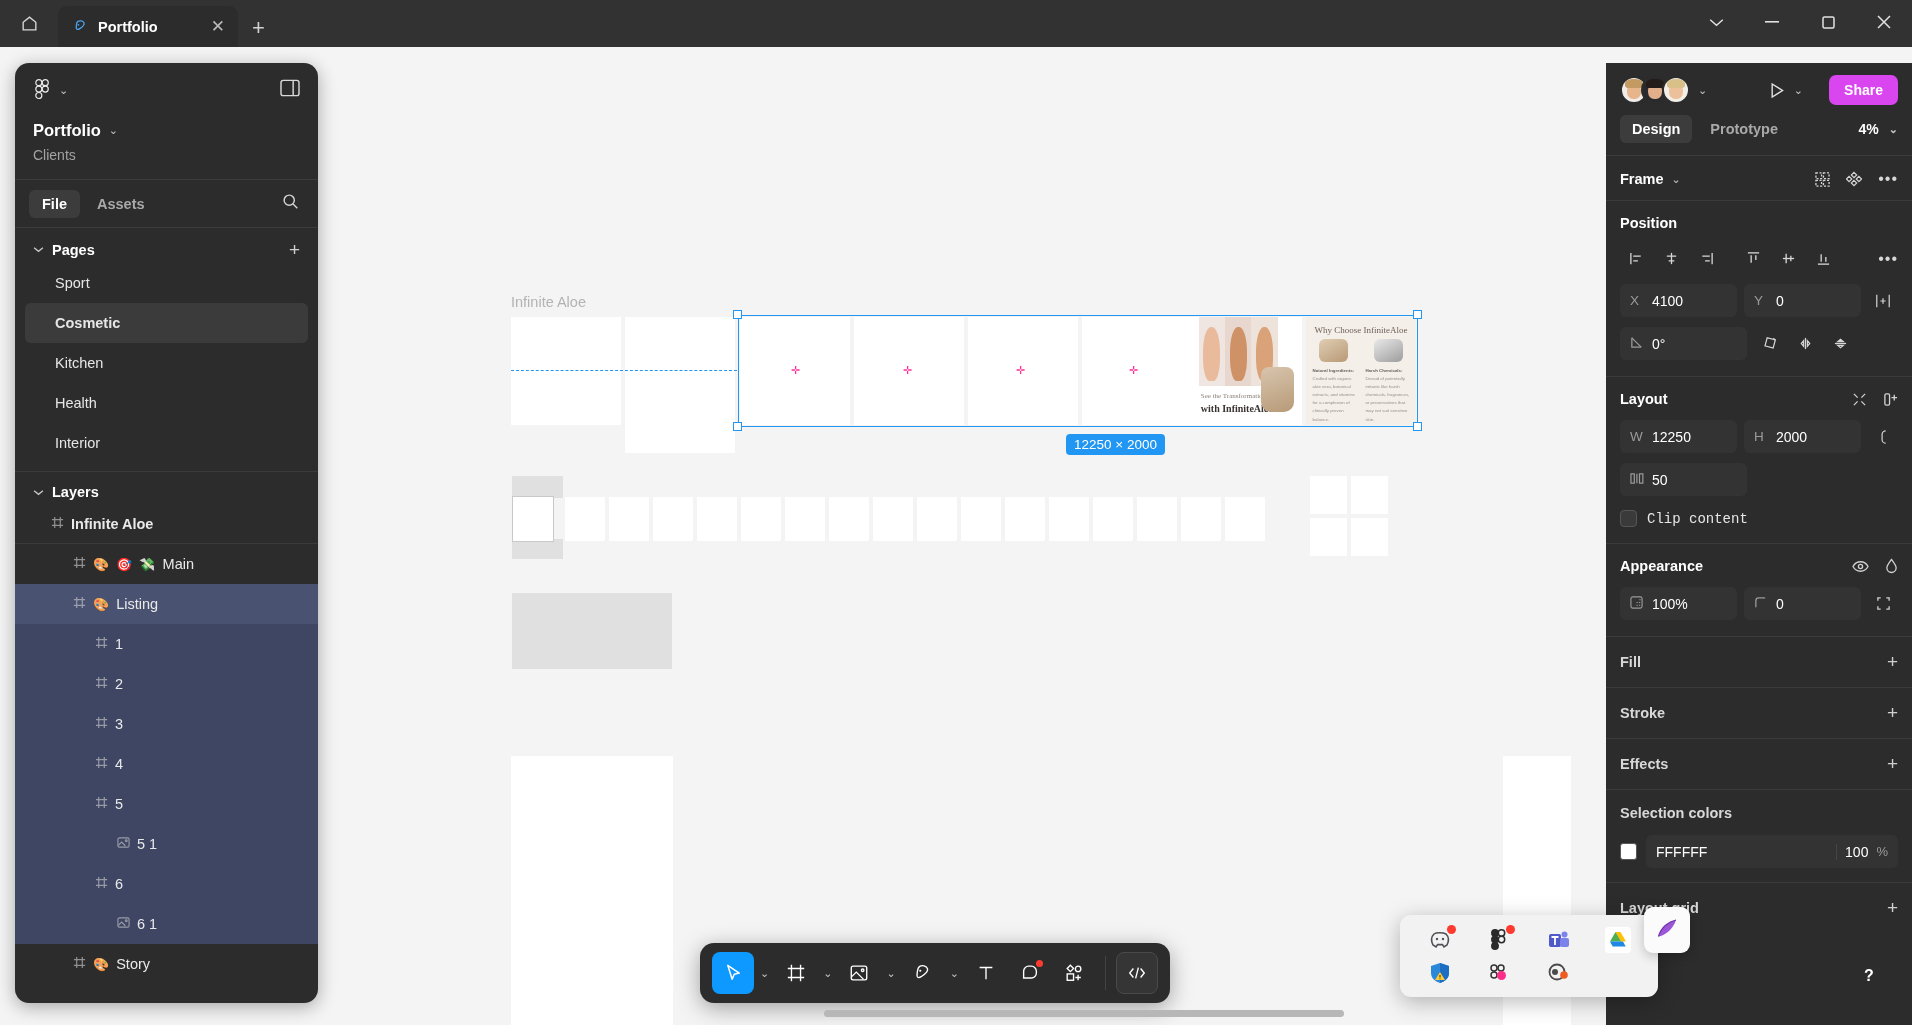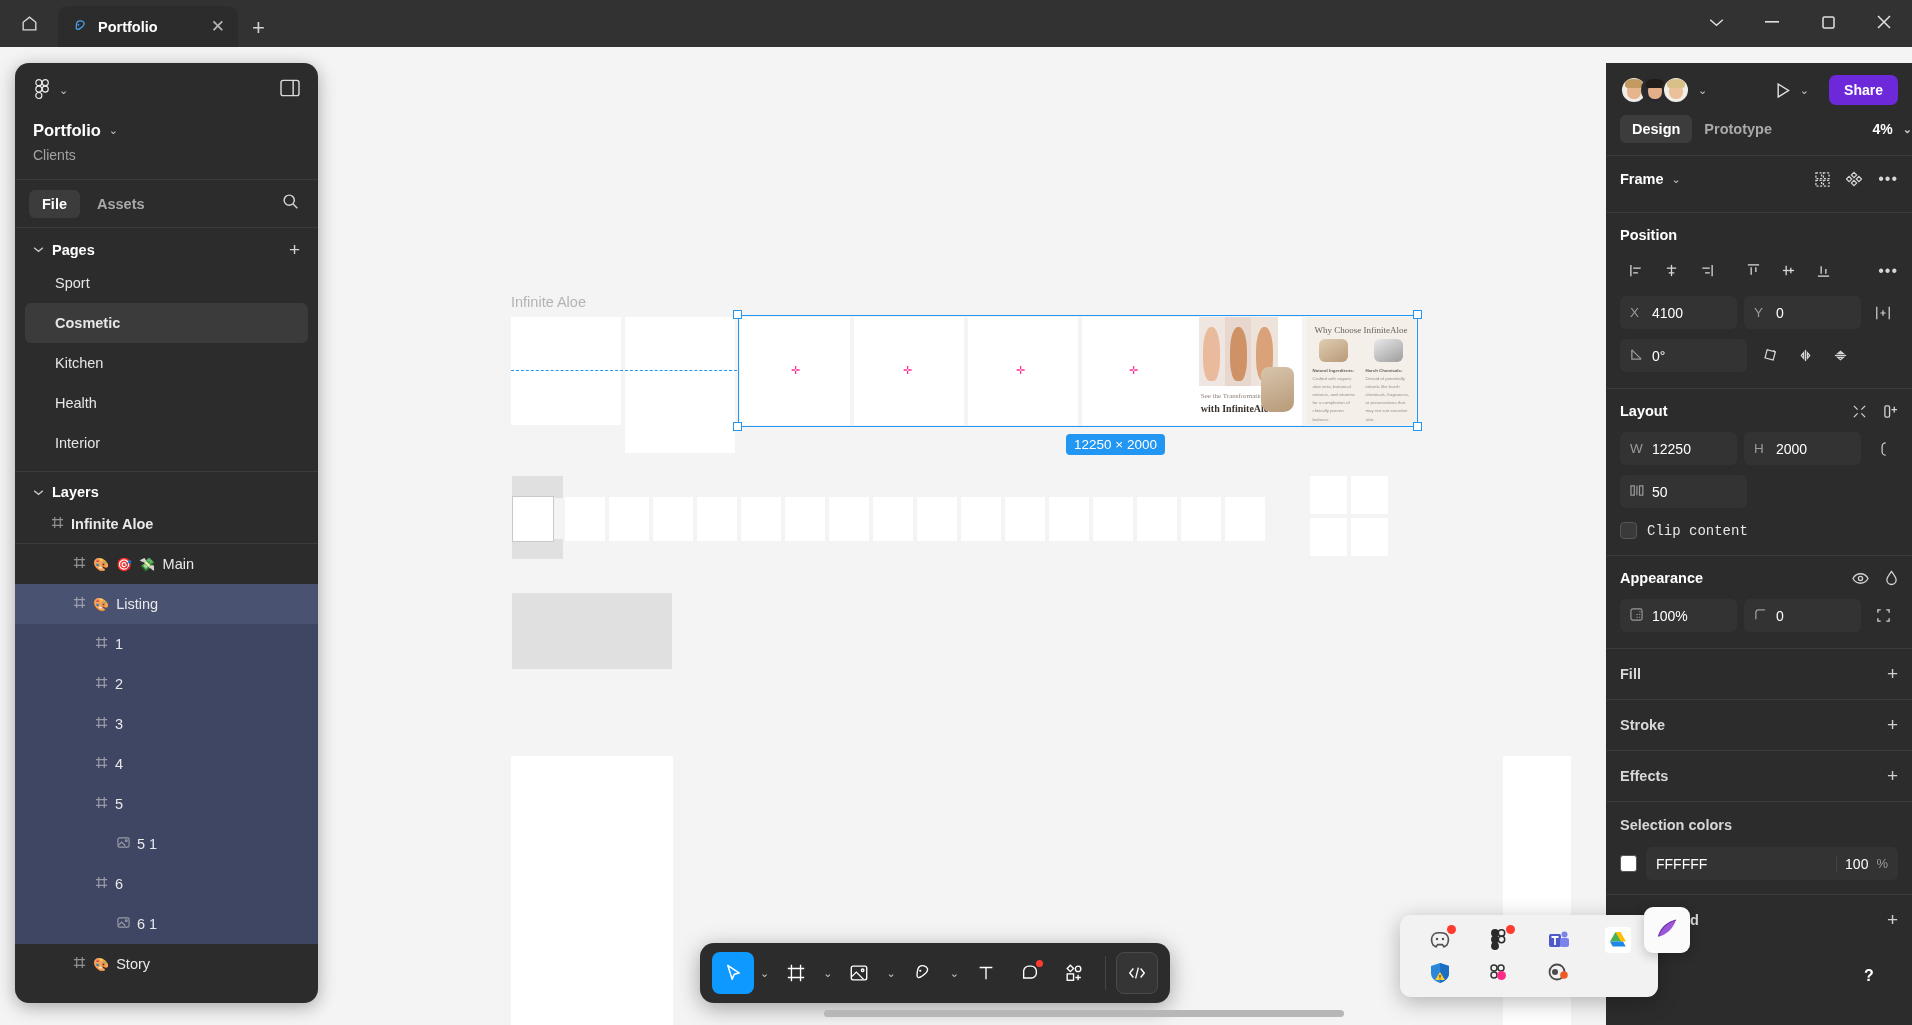--- a/index.html
+++ b/index.html
@@ -201,28 +201,28 @@
     overflow: hidden; position: relative;
   }
   .av:first-child { margin-left: 0; }
   .av i {
     position: absolute; left: 20%; top: 16%;
     width: 60%; height: 72%; border-radius: 48% 48% 42% 42%;
   }
   .caret { color: #c8c8c8; font-size: 11px; cursor: pointer; }
   .play-btn { margin-left: auto; display: flex; align-items: center; gap: 8px; }
   .share-btn {
-    background: #6d28d9; color: #fff;
+    background: #d946ef; color: #fff;
     font-size: 14px; font-weight: 700;
     padding: 7px 15px; border-radius: 7px; cursor: pointer;
-    margin-left: 12px;
+    margin-left: 18px;
   }
   .rp-tabs {
-    display: flex; align-items: center; gap: 0;
-    padding: 10px 0 12px 14px;
+    display: flex; align-items: center; gap: 6px;
+    padding: 10px 14px 12px 14px;
   }
   .rp-tab {
     padding: 6px 12px; border-radius: 6px;
     color: #a9a9a9; font-size: 14.5px; font-weight: 700; cursor: pointer;
   }
   .rp-tab.active { background: #3c3c3c; color: #fff; }
   .zoom-val {
     margin-left: auto; color: #fff; font-size: 14px; font-weight: 700;
     display: flex; align-items: center; gap: 10px; cursor: pointer;
   }
@@ -653,21 +653,21 @@
   <div class="rp-tabs">
     <div class="rp-tab active">Design</div>
     <div class="rp-tab">Prototype</div>
     <div class="zoom-val">
       <span>4%</span>
       <span class="caret">⌄</span>
     </div>
   </div>
 
   <div class="rp-sec" style="padding-bottom:12px">
-    <div class="rp-sec-head" style="margin-bottom:12px">
+    <div class="rp-sec-head" style="margin-bottom:0">
       <span class="rp-sec-title">Frame</span>
       <span class="caret">⌄</span>
       <div class="rp-icons">
         <span class="icn">
           <svg width="15" height="15" viewBox="0 0 16 16" fill="none" stroke="#d2d2d2" stroke-width="1.4" stroke-dasharray="2.2 1.6">
               <rect x="1" y="1" width="6" height="6"></rect>
               <rect x="9" y="1" width="6" height="6"></rect>
               <rect x="1" y="9" width="6" height="6"></rect>
               <rect x="9" y="9" width="6" height="6"></rect>
             </svg>

